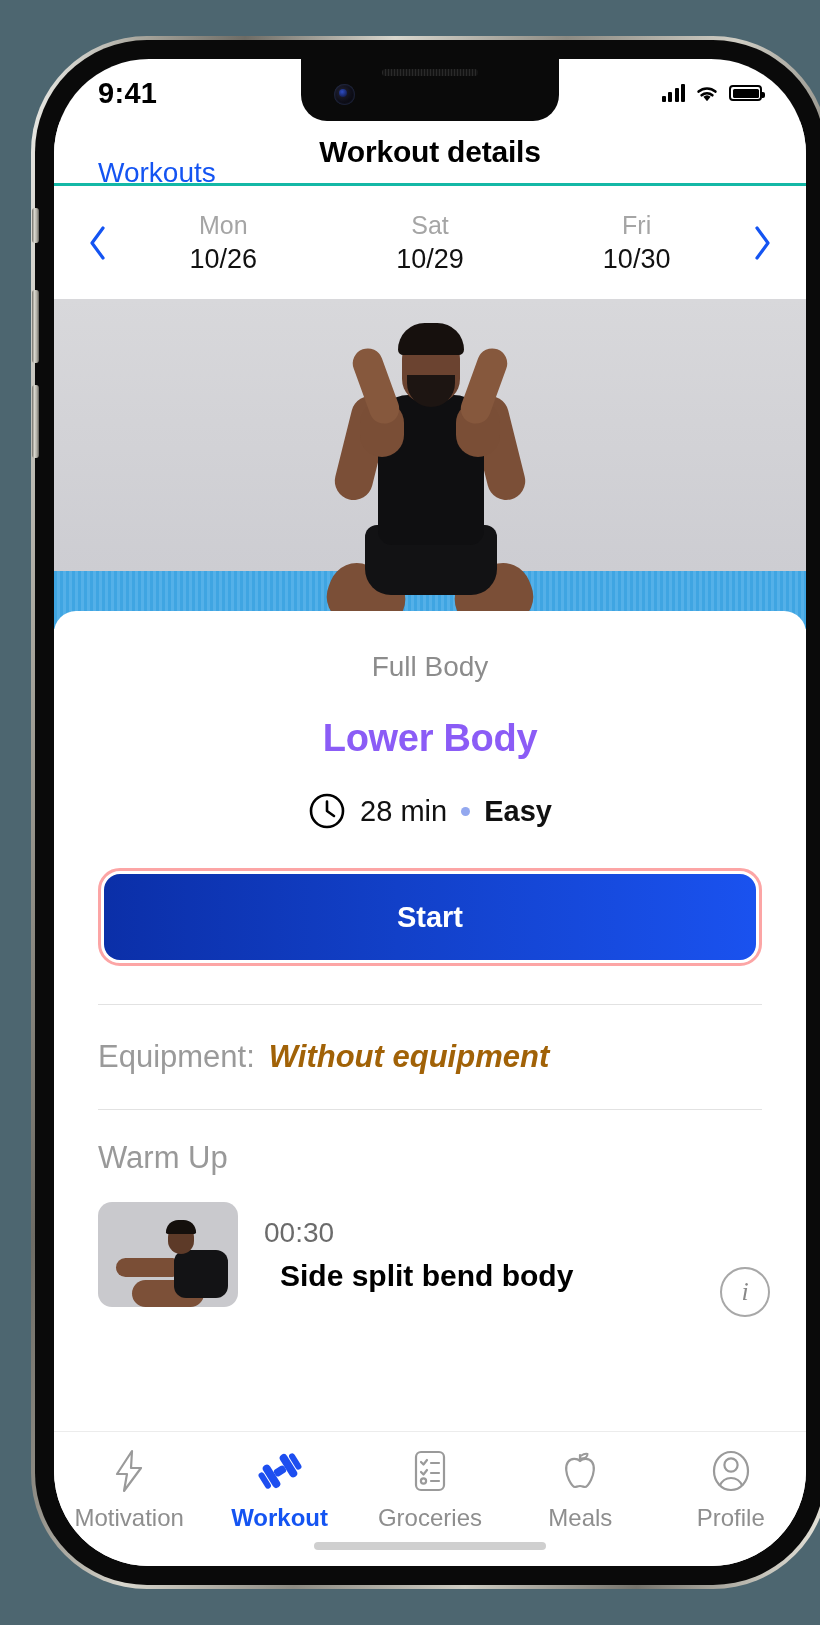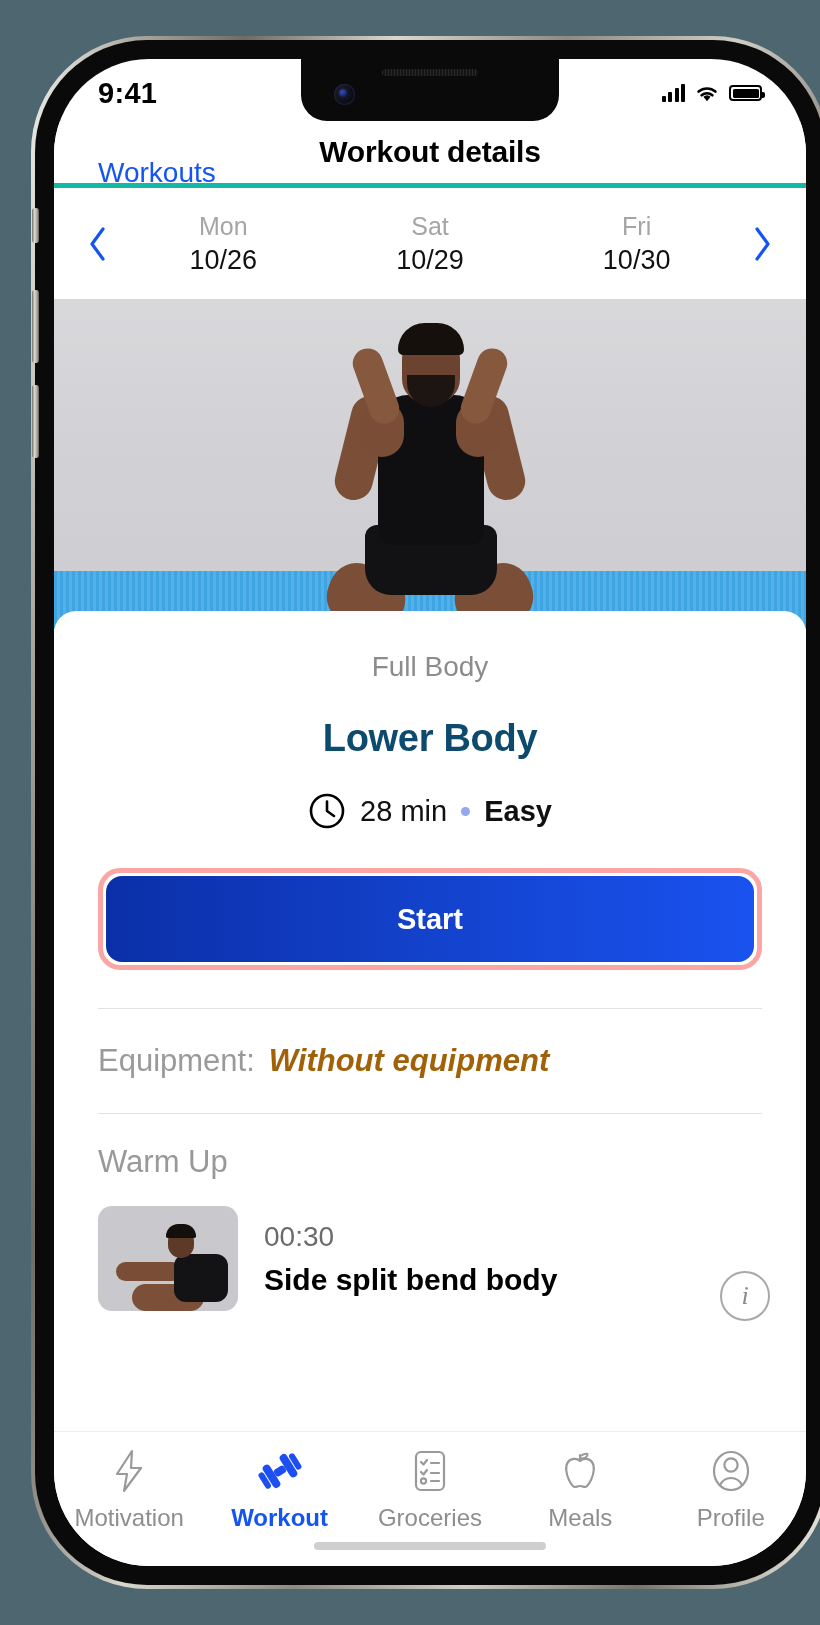--- a/index.html
+++ b/index.html
@@ -102,21 +102,21 @@
   }
   .nav-back{
     position:absolute; left:44px; top:50%; transform:translateY(-50%);
     font-size:28px; color:#1454f2; cursor:pointer;margin-top:21px;
   }
   .nav-title{ font-size:30px; font-weight:600; color:#000; letter-spacing:-0.2px; }
 
   
   .datestrip{
     height:116px; background:#fff;
-    border-top:5px solid #14b8a6;
+    border-top:3px solid #14b8a6;
     display:flex; align-items:center; justify-content:space-between;
     padding:0 22px;
     box-shadow:0 1px 0 #ececec;
   }
   .date-arrow{
     width:44px; height:44px; flex:0 0 44px;
     display:flex; align-items:center; justify-content:center;
     cursor:pointer;
   }
   .date-arrow svg{ stroke:#1454f2; }
@@ -157,34 +157,34 @@
   .ath .thigh-l{ position:absolute; left:62px; top:258px; width:78px; height:62px; border-radius:28px; background:#7b4f37; transform:rotate(22deg); }
   .ath .thigh-r{ position:absolute; right:62px; top:258px; width:78px; height:62px; border-radius:28px; background:#7b4f37; transform:rotate(-22deg); }
 
   
   .card{
     position:relative; margin-top:-18px;
     background:#fff; border-radius:22px 22px 0 0;
     padding:40px 44px 0 44px; z-index:10;
   }
   .wk-category{ text-align:center; font-size:28px; color:#8c8c8c; }
-  .wk-title{ text-align:center; font-size:38px; font-weight:bold; color:#0c4a6e; margin-top:34px; letter-spacing:-0.3px; }
+  .wk-title{ text-align:center; font-size:38px; font-weight:bold; color:#8b5cf6; margin-top:34px; letter-spacing:-0.3px; }
   .wk-meta{
     display:flex; align-items:center; justify-content:center;
     gap:14px; margin-top:32px;
     font-size:29px; color:#111;
   }
   .wk-meta .sep{ width:9px; height:9px; border-radius:50%; background:#93a8ef; display:inline-block; }
   .wk-meta .difficulty{ font-weight:600; }
   .clock-ico{ display:flex; }
 
   
   .start-wrap{
     margin-top:38px;
-    border:5px solid #fca5a5;
+    border:3px solid #fca5a5;
     border-radius:22px;
     padding:3px;
   }
   .start-btn{
     display:block; width:100%; height:86px;
     border:none; border-radius:16px; cursor:pointer;
     background:linear-gradient(90deg,#0b2fa8 0%,#1240c8 45%,#1a52ef 100%);
     color:#fff; font-size:29px; font-weight:600;
     font-family:"Liberation Sans", sans-serif;
   }
@@ -209,21 +209,21 @@
     width:140px; height:105px; border-radius:14px; flex:0 0 140px;
     background:#c9c9cd; overflow:hidden; position:relative;
   }
   .ex-thumb .t-head{ position:absolute; left:70px; top:22px; width:26px; height:30px; border-radius:13px; background:#5d3a28; }
   .ex-thumb .t-hair{ position:absolute; left:68px; top:18px; width:30px; height:14px; border-radius:14px 14px 2px 2px; background:#140f0c; }
   .ex-thumb .t-body{ position:absolute; left:76px; top:48px; width:54px; height:48px; border-radius:12px; background:#131315; }
   .ex-thumb .t-arm{ position:absolute; left:18px; top:56px; width:66px; height:19px; border-radius:10px; background:#7a4e36; }
   .ex-thumb .t-leg{ position:absolute; left:34px; top:78px; width:72px; height:27px; border-radius:14px; background:#7c5038; }
   .ex-info{ flex:1; }
   .ex-dur{ font-size:28px; color:#6b6b6b; }
-  .ex-name{ font-size:30px; font-weight:bold; color:#000; margin-top:10px; }
+  .ex-name{ font-size:30px; font-weight:bold; color:#000; margin-top:10px;margin-left:16px; }
   .info-ico{
     position:absolute; right:-8px; bottom:-10px;
     width:50px; height:50px; border-radius:50%;
     border:2px solid #a8a8a8; color:#888;
     display:flex; align-items:center; justify-content:center;
     font-size:26px; font-style:italic; font-family:"Liberation Serif", serif;
     cursor:pointer; background:#fff;
   }
 
   

